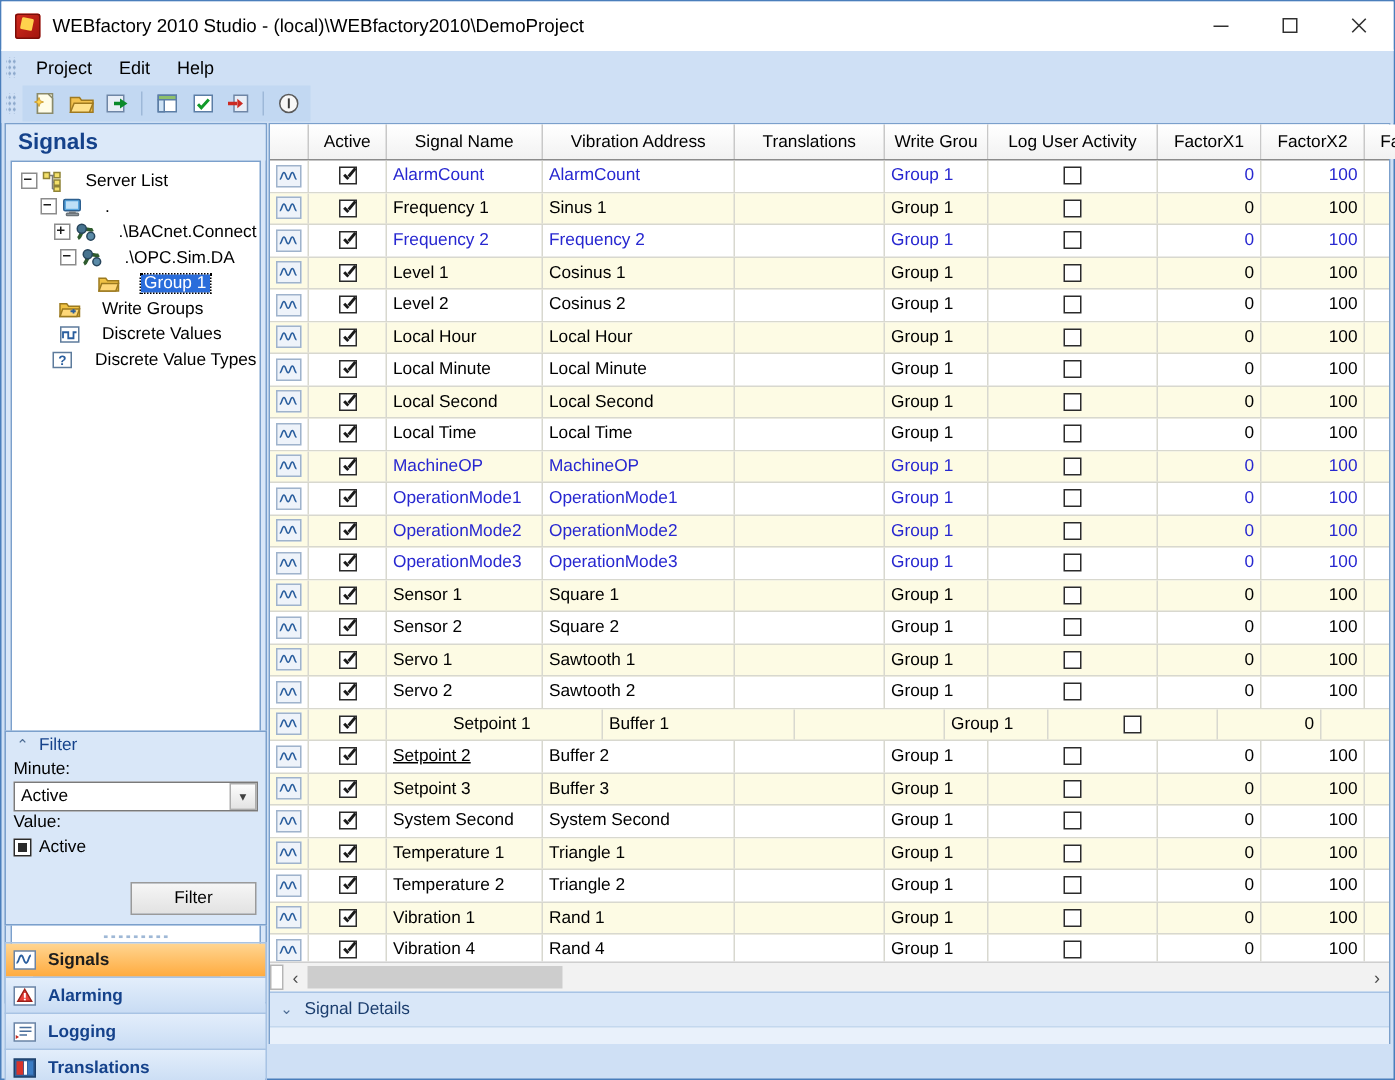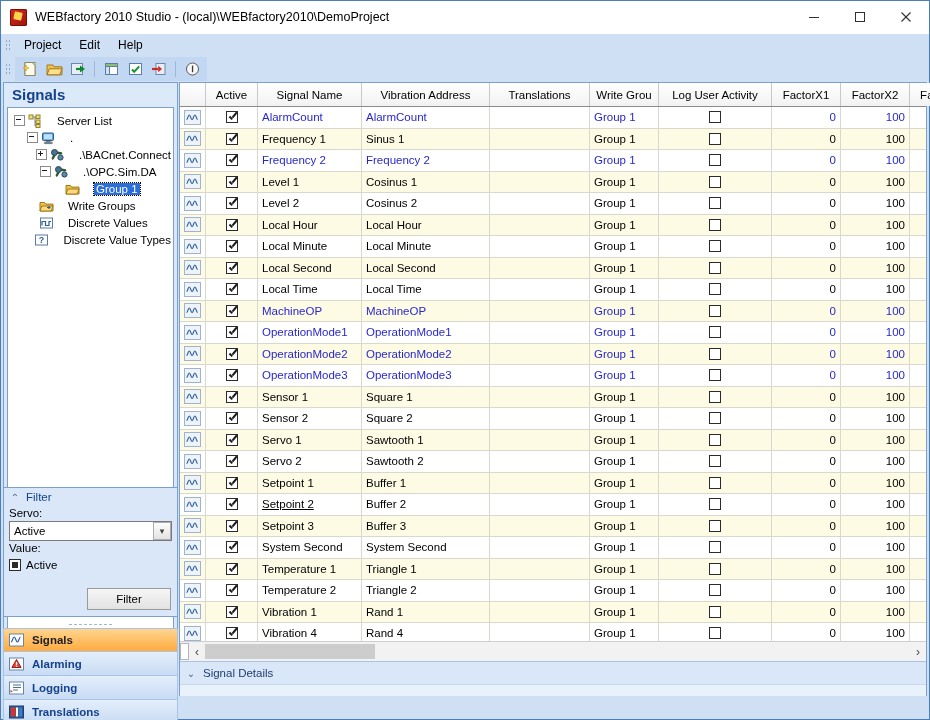--- a/index.html
+++ b/index.html
@@ -375,21 +375,21 @@
           </div>
           <div class="hs-arrow">›</div>
         </div>
       </div>
 
       <div class="filterbox">
         <div class="fhead">
           <div class="fchev">⌃</div>
           <div class="fhead-label">Filter</div>
         </div>
-        <div class="flabel">Servo:</div>
+        <div class="flabel">Minute:</div>
         <div class="fcombo">
           <div class="fcombo-val">Active</div>
           <div class="fcombo-btn">▾</div>
         </div>
         <div class="flabel">Value:</div>
         <div class="fvalrow">
           <span class="fcheck"></span>
           <span style="font-size:11.5px">Active</span>
         </div>
         <div class="fbtn">Filter</div>
@@ -807,21 +807,21 @@
           </div>
           <div class="grow alt">
             <div class="gcell ctr" style="width: 26px; flex: 0 0 26px;">
               <span class="rowico"><svg width="15" height="13" viewBox="0 0 15 13">
                   <path d="M1.5 8.5c1.4 0 1.4-4.5 2.8-4.5s1.4 4.5 2.8 4.5S8.5 4 9.9 4s1.4 4.5 2.8 4.5" fill="none" stroke="#2a5e9e" stroke-width="1.1"></path>
                 </svg></span>
             </div>
             <div class="gcell ctr" style="width: 52px; flex: 0 0 52px;">
               <span class="cbx on"></span>
             </div>
-            <div class="gcell" style="width: 104px; flex: 0 0 104px;">Setpoint 1</div>
+            <div class="gcell" style="width: 104px; flex: 0 0 104px; margin-left: 40px;">Setpoint 1</div>
             <div class="gcell" style="width: 128px; flex: 0 0 128px;">Buffer 1</div>
             <div class="gcell" style="width: 100px; flex: 0 0 100px;"></div>
             <div class="gcell" style="width: 69px; flex: 0 0 69px;">Group 1</div>
             <div class="gcell ctr" style="width: 113px; flex: 0 0 113px;">
               <span class="cbx"></span>
             </div>
             <div class="gcell num" style="width: 69px; flex: 0 0 69px;">0</div>
             <div class="gcell num" style="width: 69px; flex: 0 0 69px;">100</div>
             <div class="gcell num" style="width: 50px; flex: 0 0 50px;"></div>
           </div>

